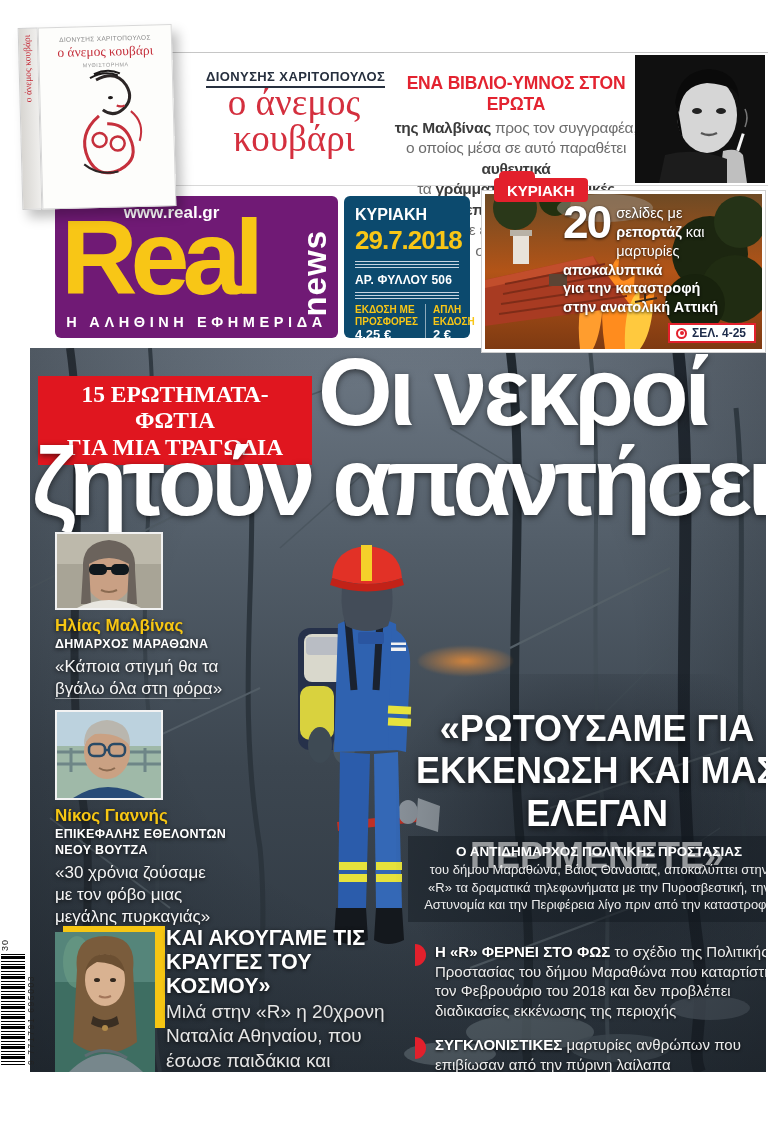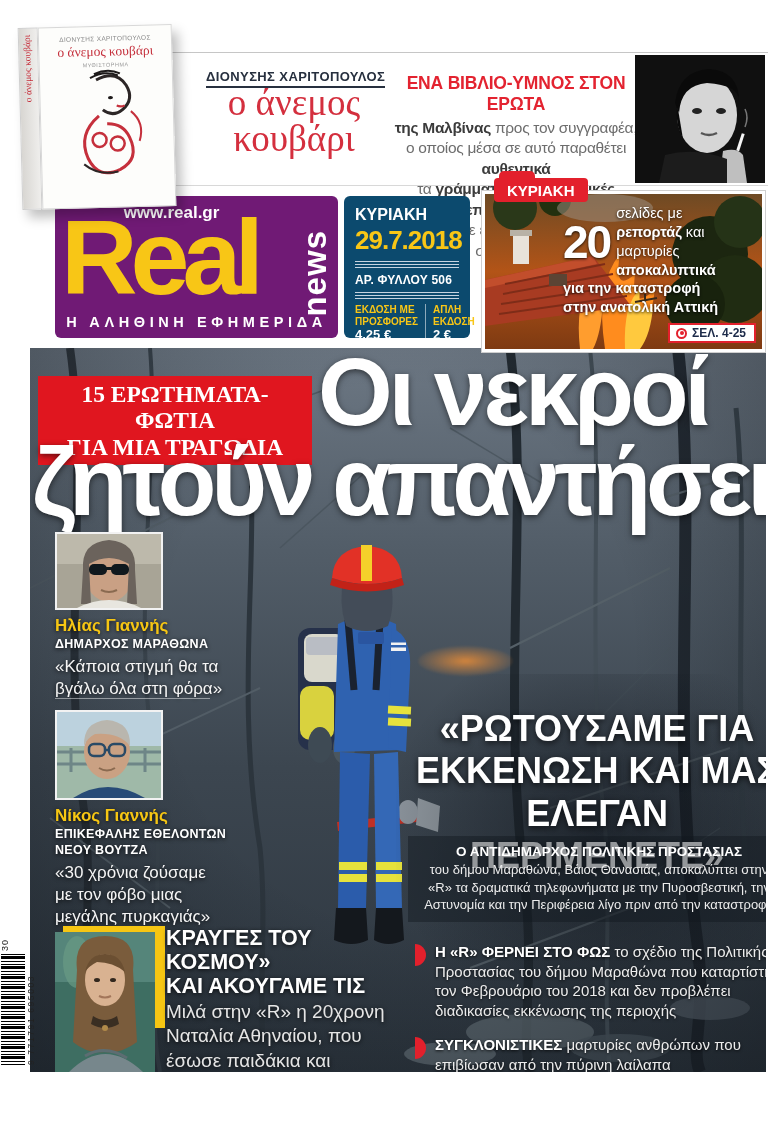--- a/index.html
+++ b/index.html
@@ -60,21 +60,21 @@
   
   #fire-box { position:absolute; left:481px; top:190px; width:285px; height:163px;
               background:#fff; border:1px solid #cfcfcf; padding:3px; z-index:8; }
   .fire-img { position:relative; width:100%; height:100%; overflow:hidden; }
   .fak-tab { position:absolute; left:12px; top:-13px; background:#e3202c; color:#fff;
              font-weight:bold; font-size:15px; padding:4px 13px 3px; border-radius:4px; z-index:9; }
   .fak-tab::before { content:""; position:absolute; top:-7px; left:5px; width:36px; height:10px;
                      background:#e3202c; border-radius:5px 5px 0 0; }
   .fire-text { position:absolute; left:78px; top:10px; width:198px; color:#fff; font-weight:bold;
                font-size:14.5px; line-height:1.3; text-shadow:0 1px 3px rgba(0,0,0,.85); }
-  .big20 { float:left; font-size:46px; line-height:.82; margin-right:6px; letter-spacing:-2px;margin-top:20px; }
+  .big20 { float:left; font-size:46px; line-height:.82; margin-right:6px; letter-spacing:-2px; }
   .ft-reg { font-weight:normal; }
   .page-ref { position:absolute; right:6px; bottom:6px; background:#fff; border:2px solid #e3202c;
               color:#1c2a49; font-weight:bold; font-size:12px; padding:1px 8px 1px 6px;
               display:flex; align-items:center; gap:5px; }
   .target-icon { width:11px; height:11px; border:2px solid #e3202c; border-radius:50%;
                  display:inline-block; position:relative; }
   .target-icon::after { content:""; position:absolute; left:1.5px; top:1.5px; width:4px; height:4px;
                         border-radius:50%; background:#e3202c; }
 
   
@@ -333,21 +333,21 @@
         <rect width="104" height="30" fill="#bdb9ab"></rect>
         <ellipse cx="52" cy="40" rx="24" ry="28" fill="#c9a084"></ellipse>
         <path d="M26 36 Q24 8 52 6 Q80 8 78 36 L80 70 L70 70 L72 30 Q52 18 32 30 L34 70 L24 70 Z" fill="#6b635c"></path>
         <rect x="32" y="30" width="18" height="11" rx="5" fill="#10181d"></rect>
         <rect x="54" y="30" width="18" height="11" rx="5" fill="#10181d"></rect>
         <rect x="48" y="33" width="8" height="3" fill="#10181d"></rect>
         <path d="M44 56 Q52 60 60 56" stroke="#8a6a50" stroke-width="2" fill="none"></path>
         <path d="M20 74 Q52 58 84 74 Z" fill="#e8e6df"></path>
       </svg>
     </div>
-    <div class="p-name ts" style="left:25px; top:268px;">Ηλίας Γιαννής</div>
+    <div class="p-name ts" style="left:25px; top:268px;">Ηλίας Μαλβίνας</div>
     <div class="p-role ts" style="left:25px; top:289px;">ΔΗΜΑΡΧΟΣ ΜΑΡΑΘΩΝΑ</div>
     <div class="p-quote ts" style="left:25px; top:308px;">
       <div>«Κάποια στιγμή θα τα</div>
       <div>βγάλω όλα στη φόρα»</div>
     </div>
     <div class="divider" style="left:25px; top:350px; width:155px;"></div>
 
     <div class="p-photo" style="left:25px; top:362px; width:108px; height:90px;">
       <svg width="104" height="86" viewBox="0 0 104 86">
         <rect width="104" height="86" fill="#9fb9a8"></rect>
@@ -396,22 +396,22 @@
         <ellipse cx="42" cy="48" rx="3" ry="2" fill="#33281e"></ellipse>
         <ellipse cx="58" cy="48" rx="3" ry="2" fill="#33281e"></ellipse>
         <path d="M44 64 Q50 67 56 64" stroke="#a2765a" stroke-width="2" fill="none"></path>
         <path d="M38 84 Q50 92 62 84 L64 92 Q50 100 36 92 Z" fill="#3a2e22"></path>
         <circle cx="50" cy="96" r="3" fill="#b08a4a"></circle>
         <path d="M14 140 Q50 104 88 140 Z" fill="#77878c"></path>
         <path d="M30 124 Q50 112 72 126" stroke="#5d6d72" stroke-width="3" fill="none"></path>
       </svg>
     </div>
     <div class="witness-head ts">
+      <div>ΚΑΙ ΑΚΟΥΓΑΜΕ ΤΙΣ</div>
       <div>ΚΡΑΥΓΕΣ ΤΟΥ ΚΟΣΜΟΥ»</div>
-      <div>ΚΑΙ ΑΚΟΥΓΑΜΕ ΤΙΣ</div>
     </div>
     <div class="witness-sub ts">Μιλά στην «R» η 20χρονη Ναταλία Αθηναίου, που έσωσε παιδάκια και ηλικιωμένους από τη θάλασσα</div>
 
     <div class="bullets">
       <div class="bullet-row">
         <div class="bullet-marker"></div>
         <div class="bullet-text"><b>Η «R» ΦΕΡΝΕΙ ΣΤΟ ΦΩΣ</b><span> το σχέδιο της Πολιτικής Προστασίας του δήμου Μαραθώνα που καταρτίστηκε τον Φεβρουάριο του 2018 και δεν προβλέπει διαδικασίες εκκένωσης της περιοχής</span></div>
       </div>
       <div class="bullet-row">
         <div class="bullet-marker"></div>

